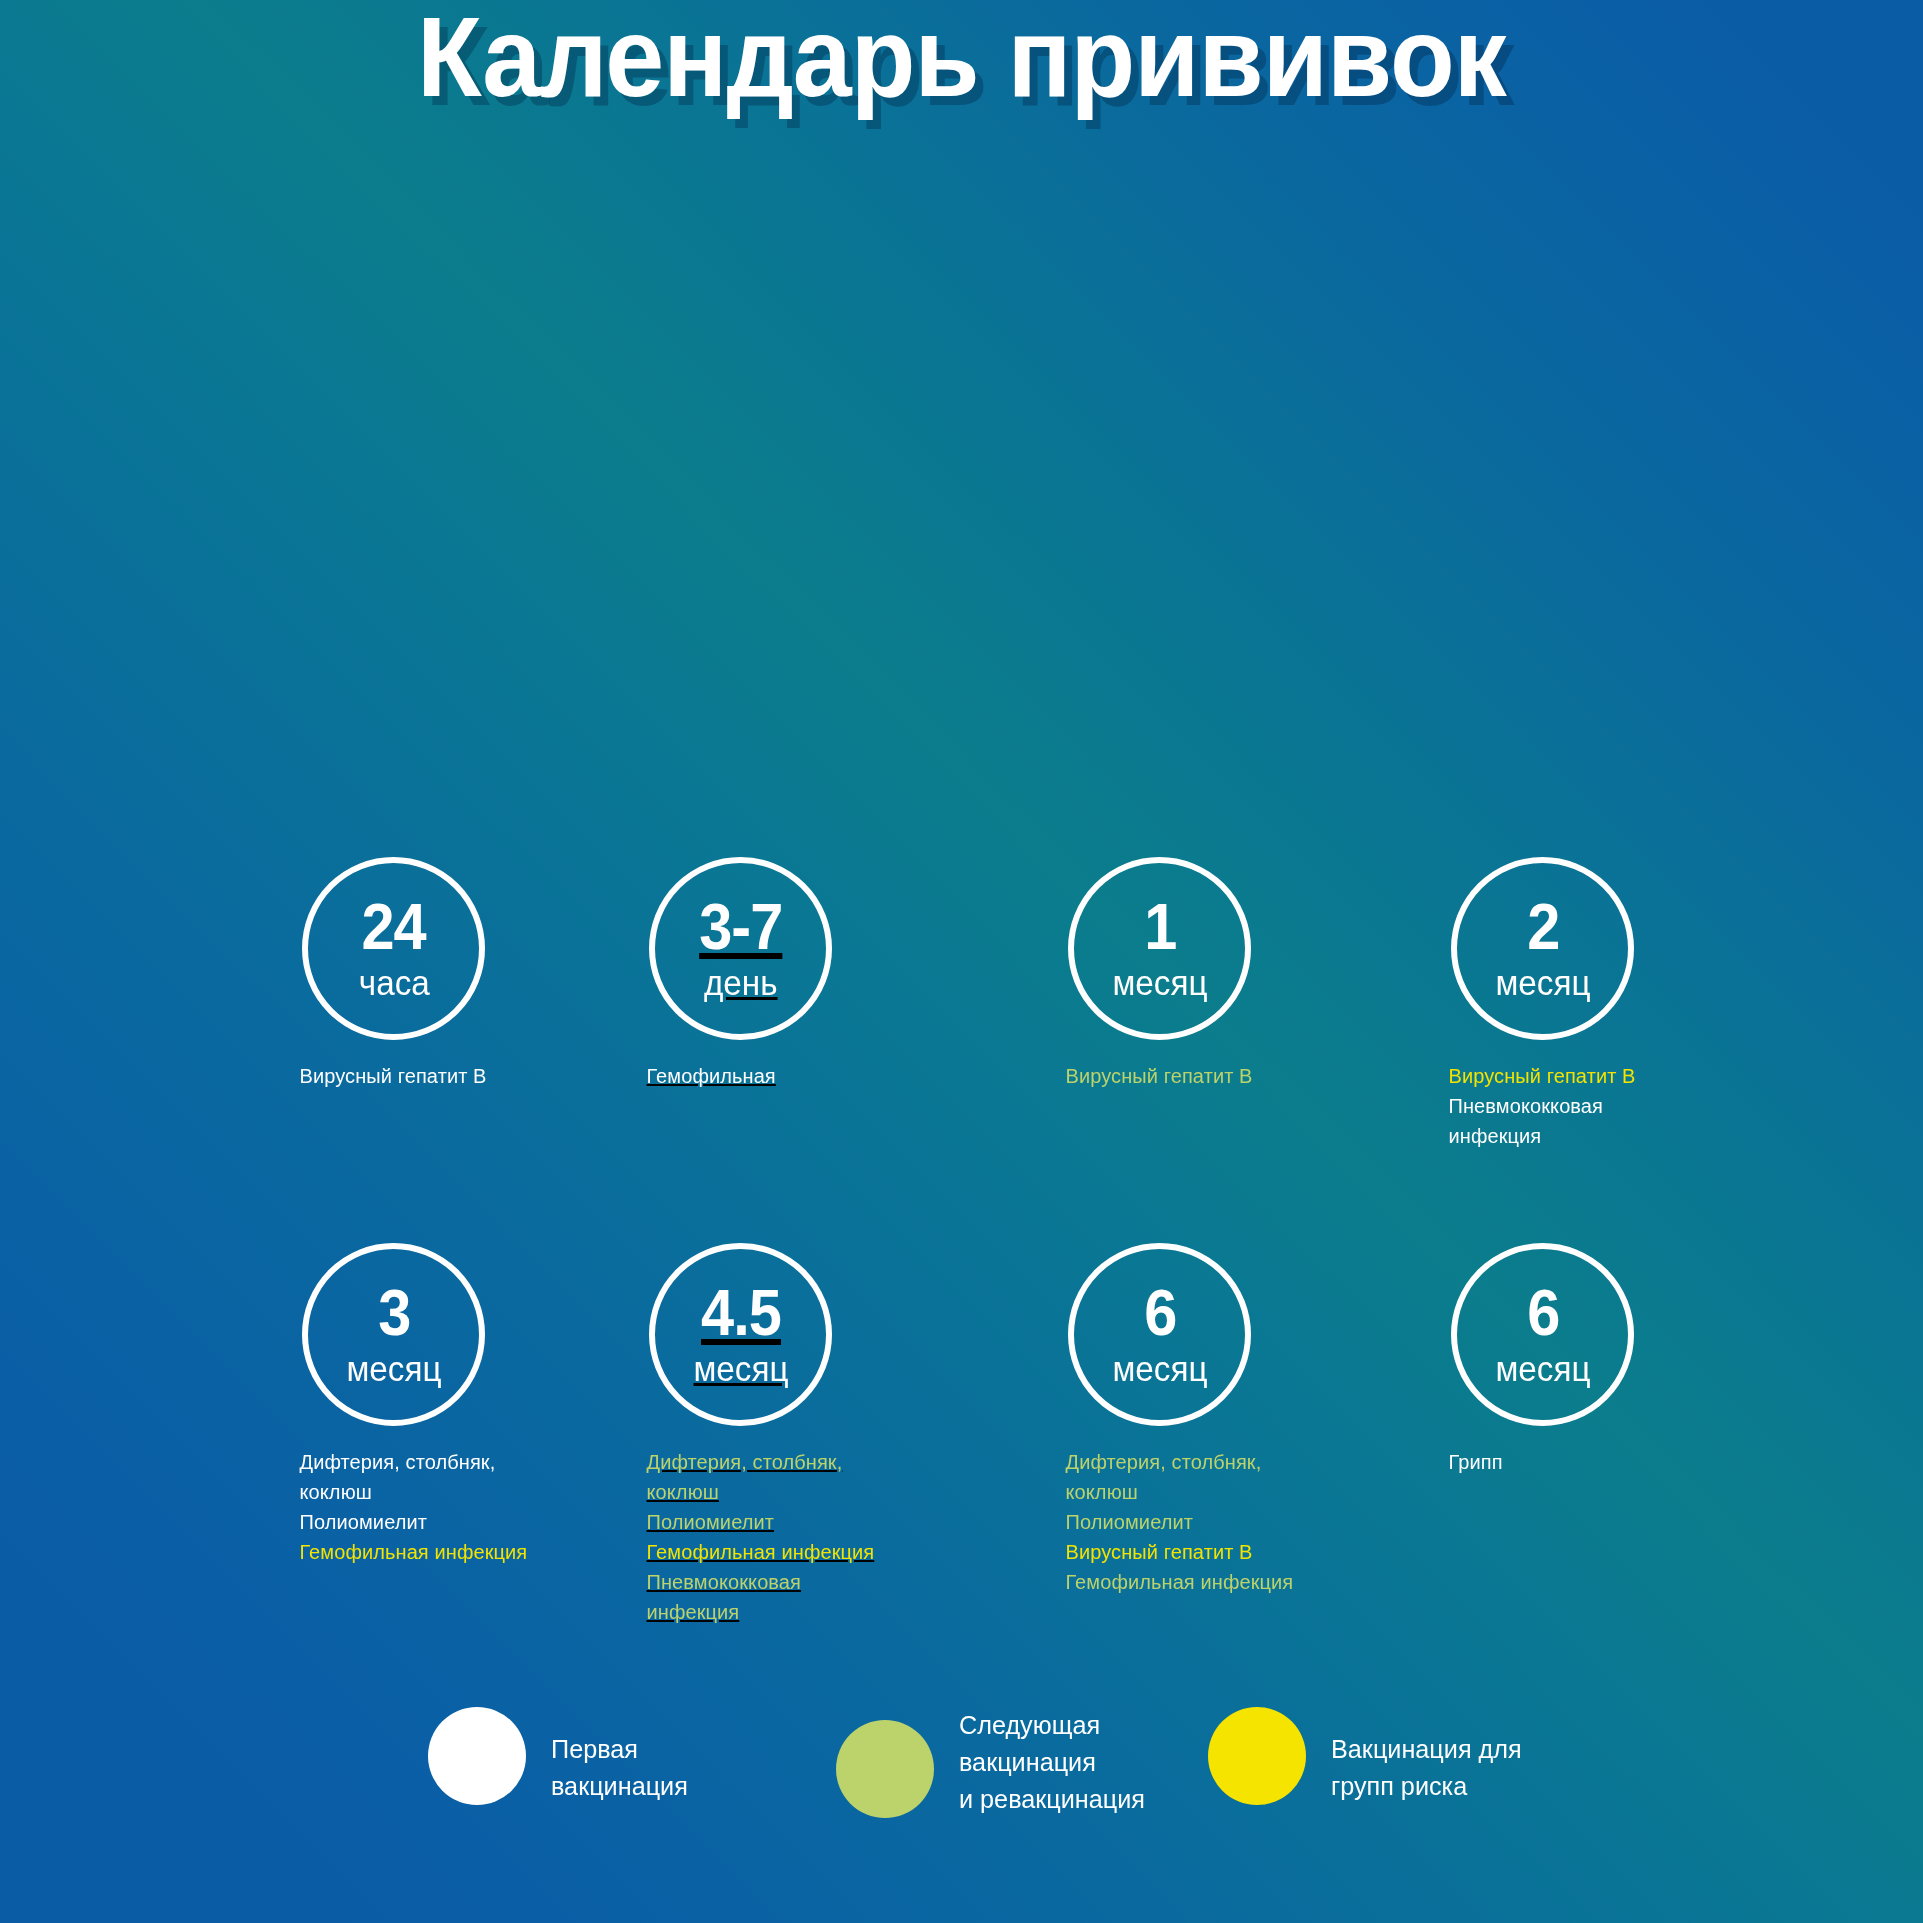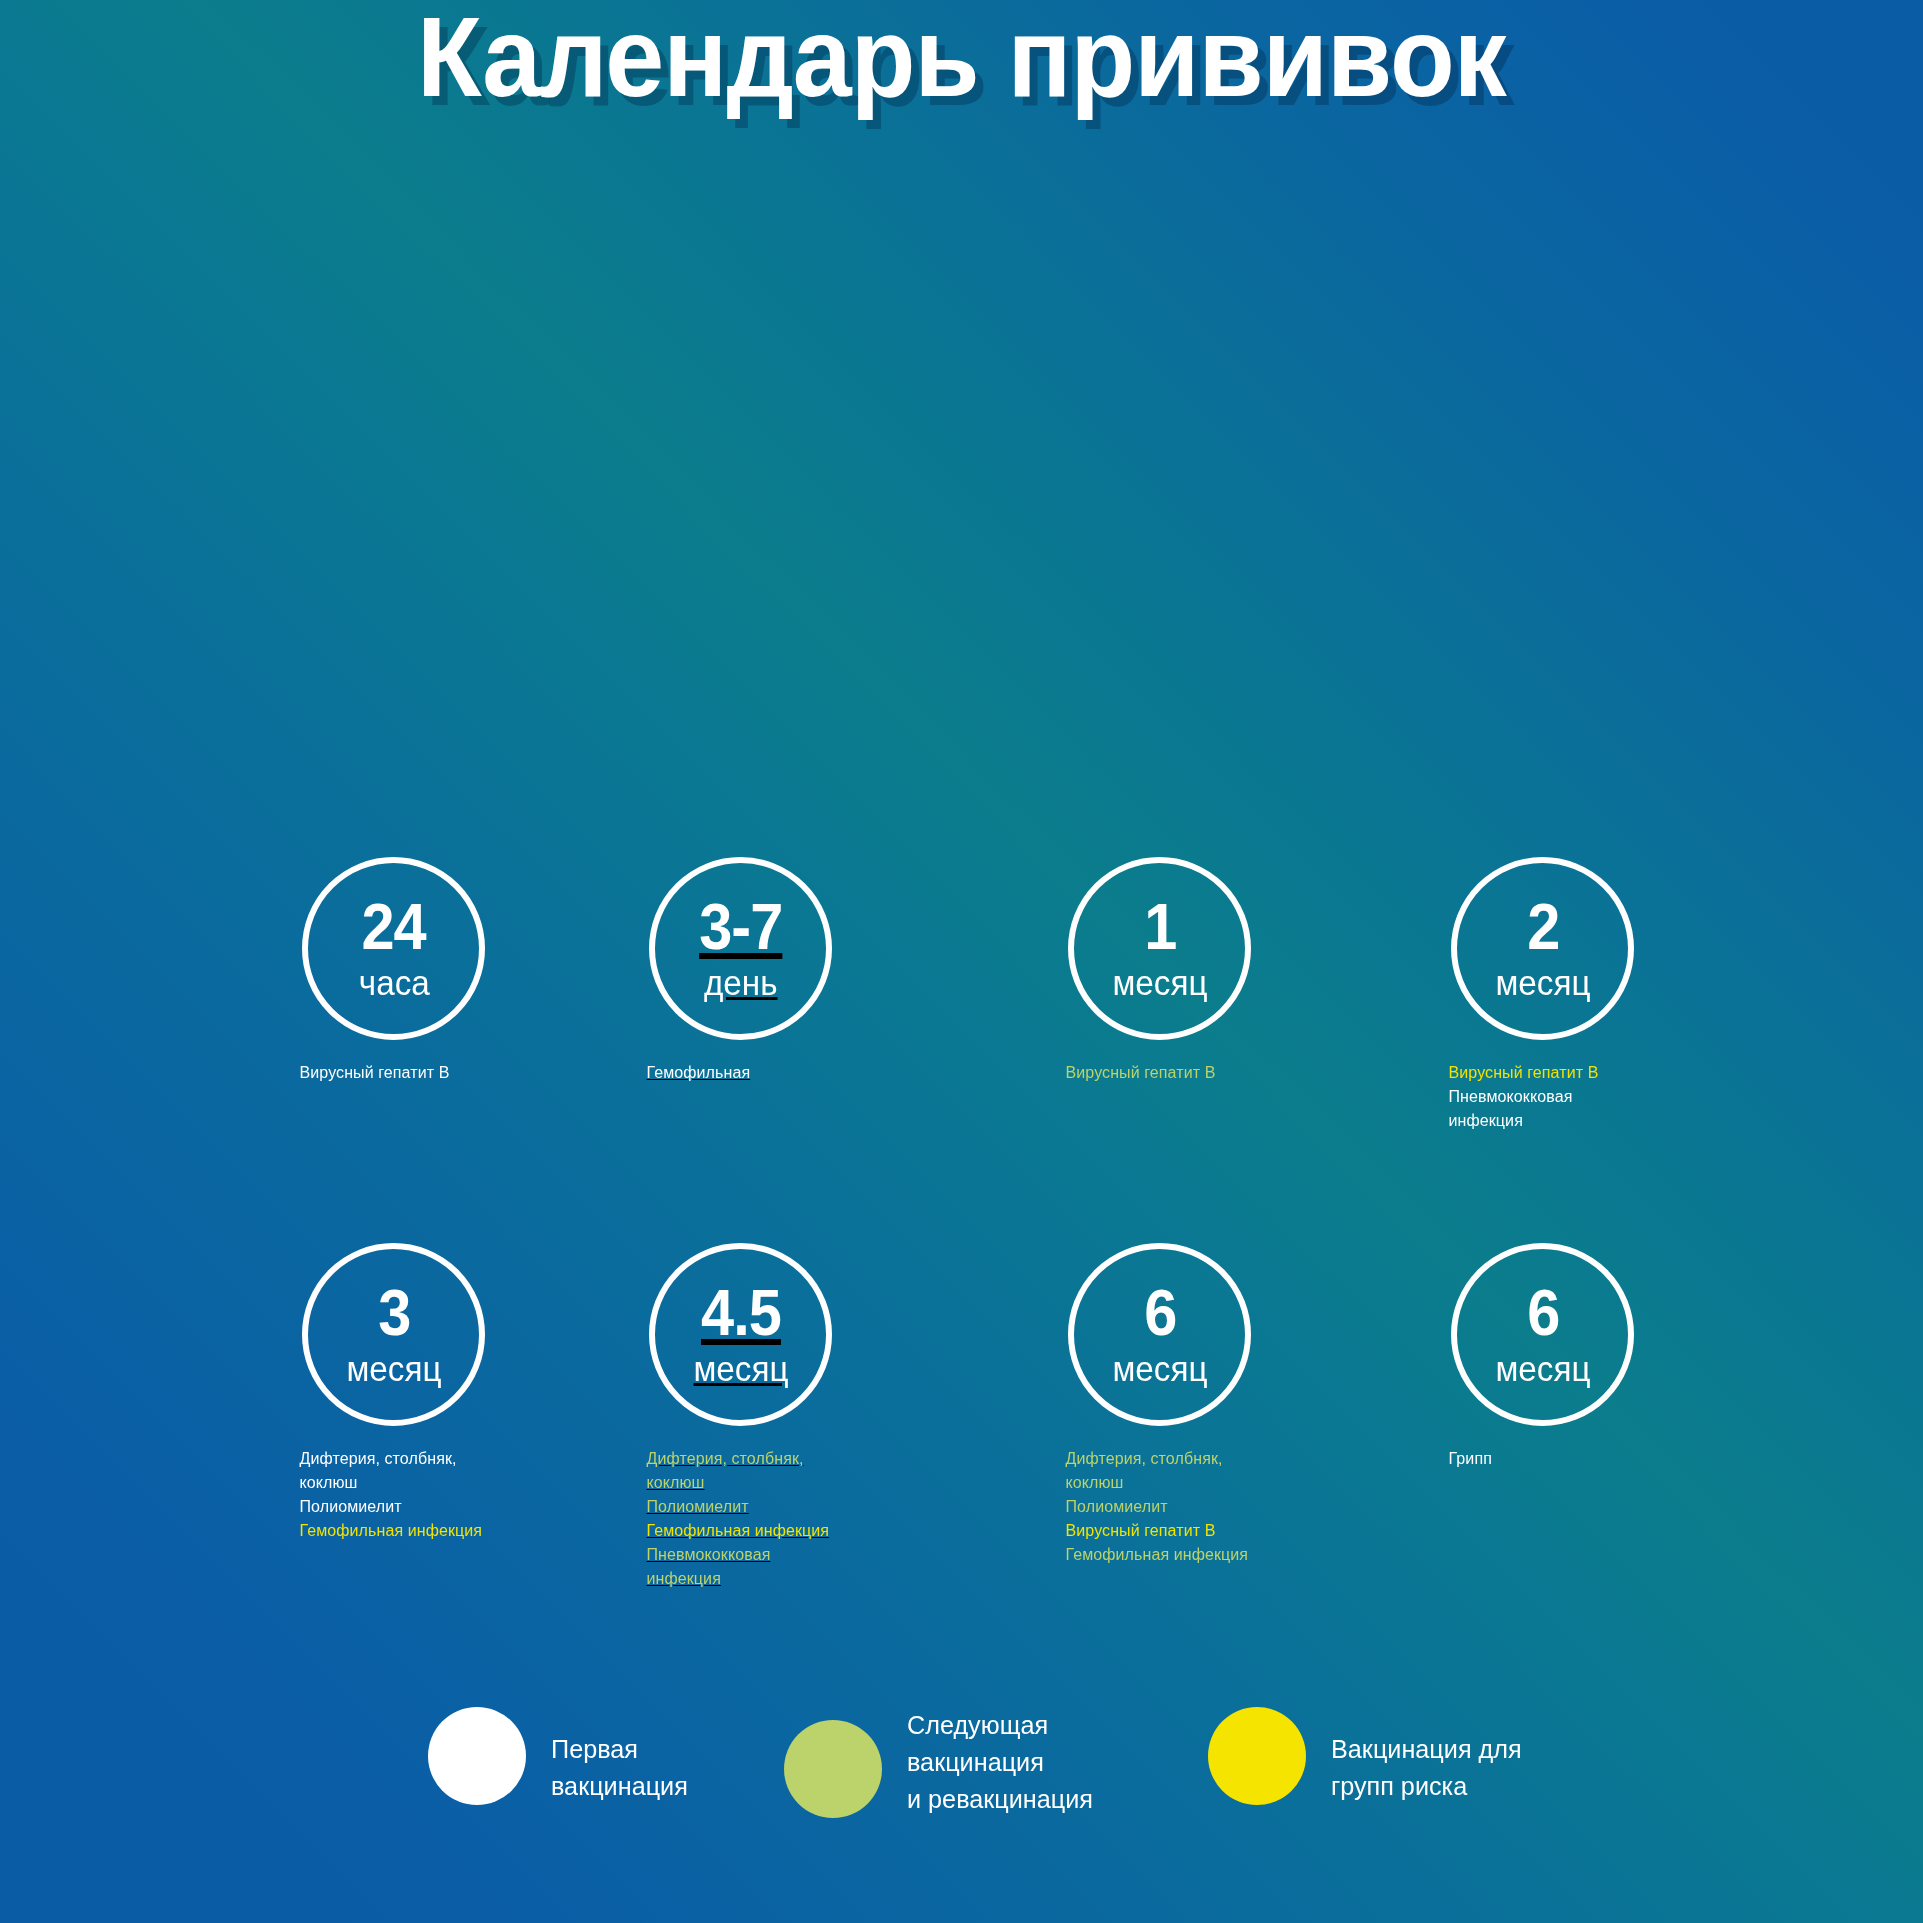--- a/index.html
+++ b/index.html
@@ -122,21 +122,21 @@
     margin-top: 7.7px;
     transform: scaleX(0.95);
   }
 
   .labels {
     margin-top: 21px;
     padding-left: 13.5px;
     width: 367px;
   }
   .label-line {
-    font-size: 16px;
+    font-size: 20px;
     line-height: 1.5;
     font-weight: 400;
     letter-spacing: 0.1px;
     white-space: pre-line;
   }
   .c-white  { color: #ffffff; }
   .c-green  { color: #bcd26b; }
   .c-yellow { color: #f2e300; }
 
   
@@ -147,21 +147,21 @@
     width: 1923px;
     height: 154px;
   }
   .legend-item {
     position: absolute;
     top: 0;
     display: flex;
     align-items: flex-end;
   }
   .legend-item.l0 { left: 428px; }
-  .legend-item.l1 { left: 784px; }
+  .legend-item.l1 { left: 836px; }
   .legend-item.l2 { left: 1208px; }
 
   .legend-dot {
     width: 98px;
     height: 98px;
     border-radius: 50%;
     flex: 0 0 auto;
   }
   .legend-dot.white  { background: #ffffff; }
   .legend-dot.green  { background: #bcd26b; }

